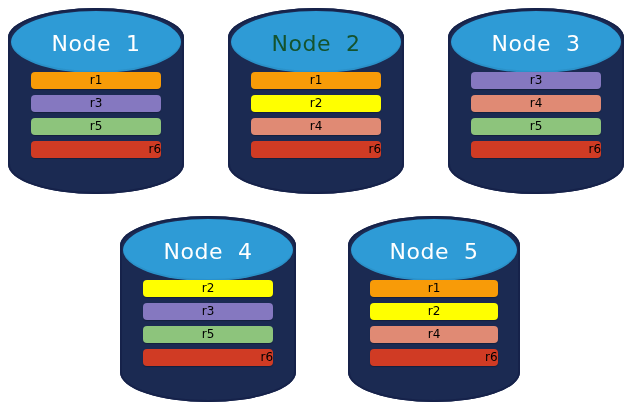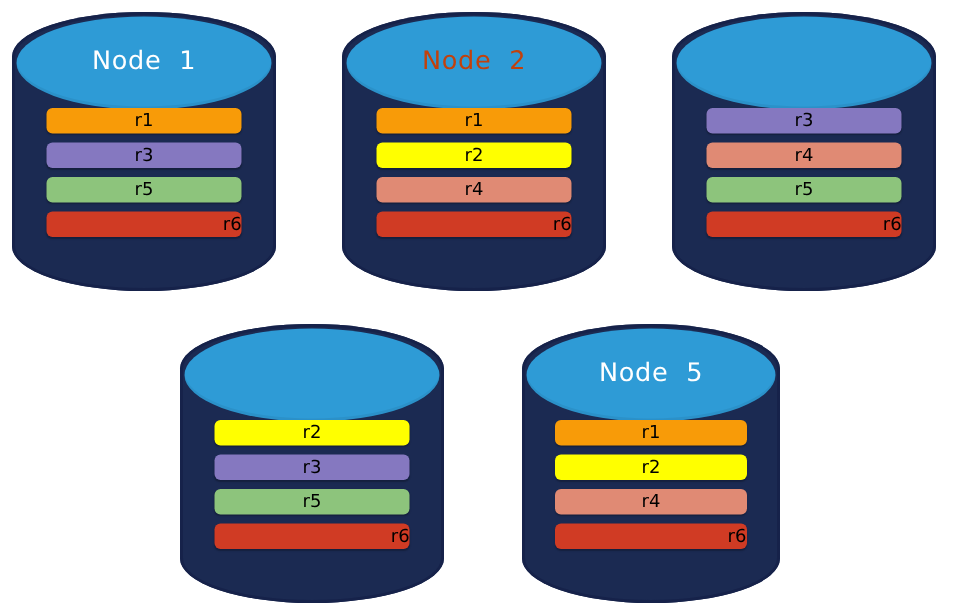--- a/index.html
+++ b/index.html
@@ -45,21 +45,21 @@
     border-radius: 50%;
     box-shadow: inset 0 -2px 0 rgba(0,0,0,0.06);
   }
   .node-label {
     position: absolute;
     left: 0;
     top: 23px;
     width: 100%;
     text-align: center;
     color: #ffffff;
-    font-size: 17px;
+    font-size: 22px;
     letter-spacing: 0.5px;
     font-family: "DejaVu Sans", sans-serif;
     white-space: pre;
   }
 
   
   .replicas {
     position: absolute;
     left: 13%;
     top: 64px;
@@ -90,41 +90,43 @@
       <div class="replicas">
         <div class="replica" style="background: rgb(248, 155, 8); color: rgb(0, 0, 0);">r1</div>
         <div class="replica" style="background: rgb(133, 120, 192); color: rgb(0, 0, 0);">r3</div>
         <div class="replica" style="background: rgb(141, 196, 124); color: rgb(0, 0, 0);">r5</div>
         <div class="replica" style="background: rgb(208, 59, 36); color: rgb(0, 0, 0);">r6</div>
       </div>
     </div>
     <div class="node" style="left: 228px; top: 8px; width: 176px; height: 186px;">
       <div class="cyl-body" style="background: rgb(27, 42, 82);"></div>
       <div class="cyl-top" style="background: rgb(46, 155, 214);"></div>
-      <div class="node-label" style="color: #c2410c;">Node  2</div>
+      <div class="node-label" style="color: #14532d;">Node  2</div>
       <div class="replicas">
         <div class="replica" style="background: rgb(248, 155, 8); color: rgb(0, 0, 0);">r1</div>
         <div class="replica" style="background: rgb(255, 255, 0); color: rgb(0, 0, 0);">r2</div>
         <div class="replica" style="background: rgb(224, 138, 116); color: rgb(0, 0, 0);">r4</div>
         <div class="replica" style="background: rgb(208, 59, 36); color: rgb(0, 0, 0);">r6</div>
       </div>
     </div>
     <div class="node" style="left: 448px; top: 8px; width: 176px; height: 186px;">
       <div class="cyl-body" style="background: rgb(27, 42, 82);"></div>
       <div class="cyl-top" style="background: rgb(46, 155, 214);"></div>
+      <div class="node-label" style="color: rgb(255, 255, 255);">Node  3</div>
       <div class="replicas">
         <div class="replica" style="background: rgb(133, 120, 192); color: rgb(0, 0, 0);">r3</div>
         <div class="replica" style="background: rgb(224, 138, 116); color: rgb(0, 0, 0);">r4</div>
         <div class="replica" style="background: rgb(141, 196, 124); color: rgb(0, 0, 0);">r5</div>
         <div class="replica" style="background: rgb(208, 59, 36); color: rgb(0, 0, 0);">r6</div>
       </div>
     </div>
     <div class="node" style="left: 120px; top: 216px; width: 176px; height: 186px;">
       <div class="cyl-body" style="background: rgb(27, 42, 82);"></div>
       <div class="cyl-top" style="background: rgb(46, 155, 214);"></div>
+      <div class="node-label" style="color: rgb(255, 255, 255);">Node  4</div>
       <div class="replicas">
         <div class="replica" style="background: rgb(255, 255, 0); color: rgb(0, 0, 0);">r2</div>
         <div class="replica" style="background: rgb(133, 120, 192); color: rgb(0, 0, 0);">r3</div>
         <div class="replica" style="background: rgb(141, 196, 124); color: rgb(0, 0, 0);">r5</div>
         <div class="replica" style="background: rgb(208, 59, 36); color: rgb(0, 0, 0);">r6</div>
       </div>
     </div>
     <div class="node" style="left: 348px; top: 216px; width: 172px; height: 186px;">
       <div class="cyl-body" style="background: rgb(27, 42, 82);"></div>
       <div class="cyl-top" style="background: rgb(46, 155, 214);"></div>

